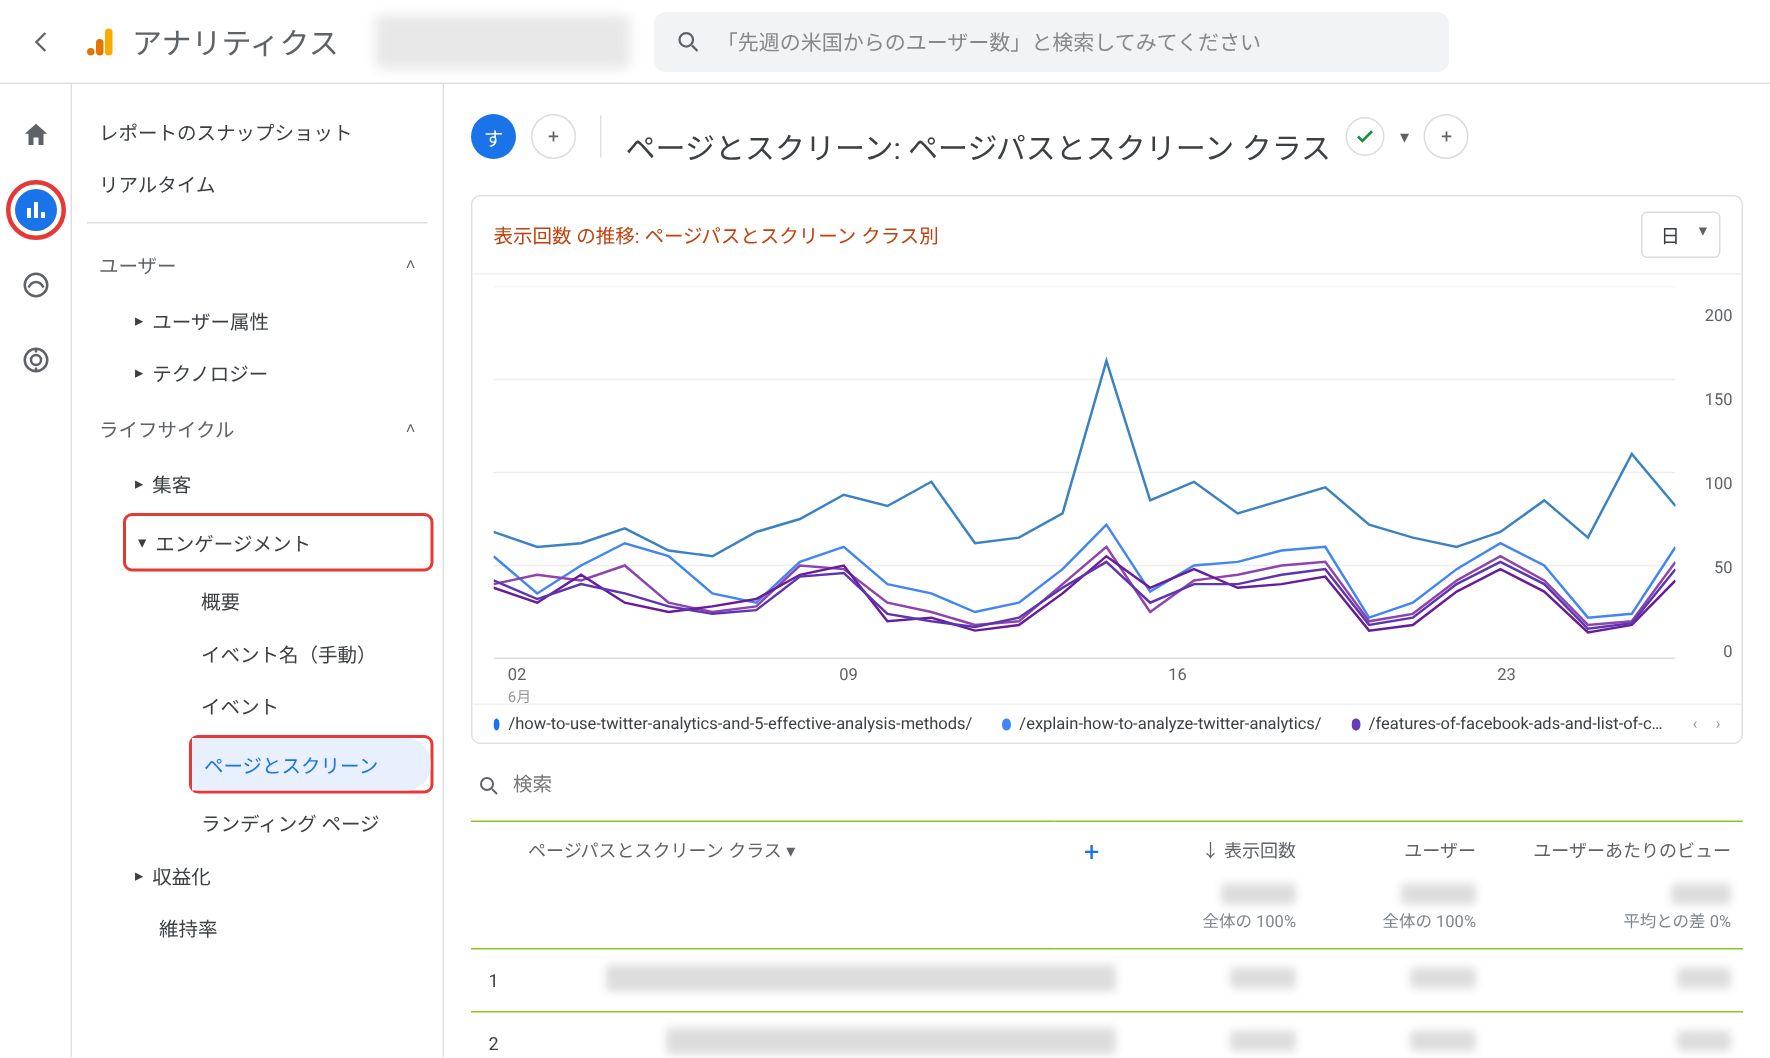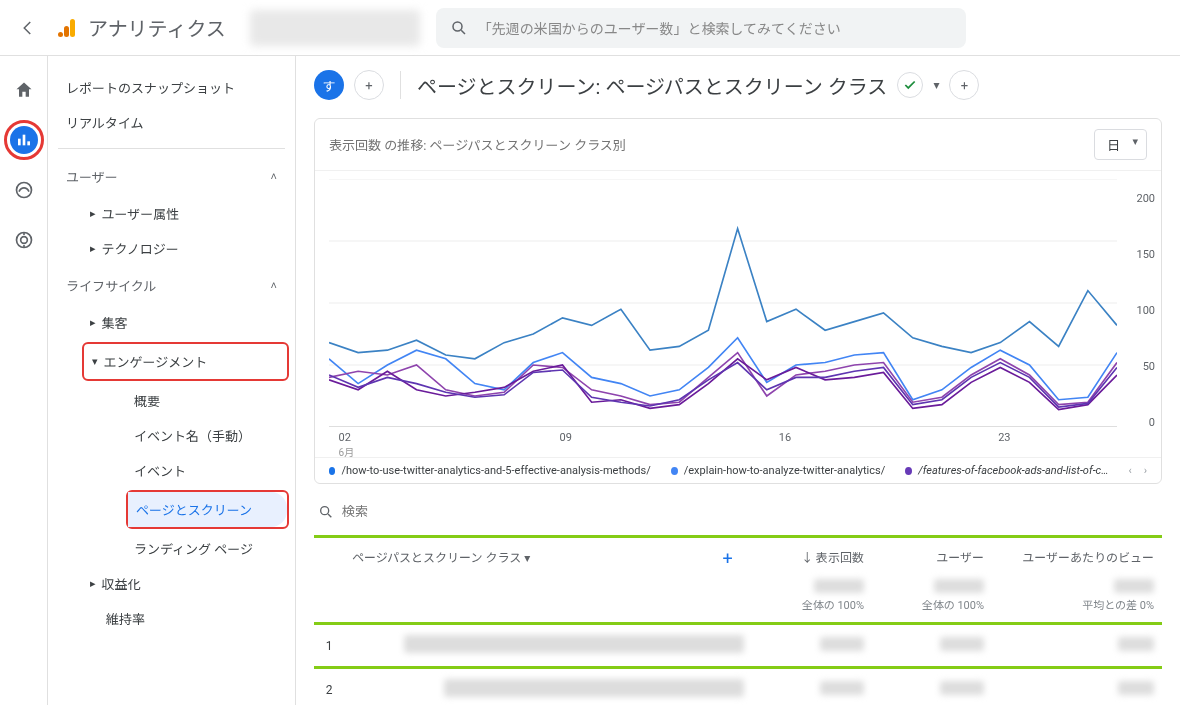--- a/index.html
+++ b/index.html
@@ -39,45 +39,45 @@
 .red-outline { border: 2px solid #e53935; border-radius: 6px; margin: 2px 0; }
 .nav-divider { height: 1px; background: #e0e0e0; margin: 8px 4px; }
 
 
 .main { flex: 1; overflow: auto; padding: 14px 18px 0 18px; }
 .header-row { display: flex; align-items: center; gap: 10px; margin-bottom: 18px; }
 .round-chip { width: 30px; height: 30px; border-radius: 50%; display:flex; align-items:center; justify-content:center; font-size:13px; }
 .chip-blue { background:#1a73e8; color:#fff; }
 .chip-outline { border:1px solid #dadce0; color:#5f6368; background:#fff; cursor:pointer; }
 .vr { width:1px; height:28px; background:#e0e0e0; margin:0 6px; }
-.page-title { font-size: 20px; color:#3c4043; }
+.page-title { font-size: 20px; color:#3c4043;margin-top:13px; }
 .chip-green { width:26px; height:26px; border:1px solid #dadce0; border-radius:50%; display:flex; align-items:center; justify-content:center; color:#1e8e3e; font-weight:bold; cursor:pointer;}
 
 .card { border:1px solid #e0e0e0; border-radius:6px; margin-bottom: 14px; }
 .card-head { display:flex; align-items:center; justify-content:space-between; padding:10px 14px; border-bottom:1px solid #f0f0f0; }
-.card-title { font-size:13px; color:#737373; }
+.card-title { font-size:13px; color:#c2410c; }
 .day-select { border:1px solid #dadce0; border-radius:4px; padding:5px 26px 5px 12px; font-size:13px; color:#3c4043; cursor:pointer; position:relative; }
 .day-select::after { content:"▾"; position:absolute; right:8px; color:#5f6368; font-size:11px;}
 
 .chart-area { position: relative; height: 260px; padding: 8px 44px 4px 14px; }
 .chart-svg { width: 100%; height: 100%; }
 .y-tick { position:absolute; right:6px; font-size:11px; color:#5f6368; }
 .x-labels { display:flex; padding: 0 44px 8px 14px; font-size:11px; color:#5f6368; }
 .x-lab { position:relative; }
 .x-lab .sub { display:block; font-size:10px; color:#999;text-align:right; }
 
 .legend-row { display:flex; align-items:center; gap:20px; padding:6px 14px; font-size:11px; color:#3c4043; border-top:1px solid #f0f0f0;}
 .legend-item { display:flex; align-items:center; gap:6px; white-space:nowrap; overflow:hidden; text-overflow:ellipsis; }
 .legend-dot { width:8px; height:8px; border-radius:50%; }
 .legend-nav { margin-left:auto; display:flex; gap:12px; color:#9aa0a6; }
 
 .table-search { display:flex; align-items:center; gap:8px; padding:0 4px 10px 4px; color:#5f6368; }
 .table-search input { border:none; outline:none; font-size:13px; padding:6px 0; width:200px; background:transparent;}
 .tbl { width:100%; border-collapse: collapse; font-size:12px; }
-.tbl th, .tbl td { padding:10px 8px; border-top:3px solid #84cc16; text-align:right; color:#3c4043; }
+.tbl th, .tbl td { padding:10px 8px; border-top:1px solid #84cc16; text-align:right; color:#3c4043; }
 .tbl th:first-child, .tbl td:first-child { text-align:left; }
 .tbl th { font-weight:400; color:#5f6368; vertical-align:top;}
 .th-main { text-align:left !important; }
 .th-with-arrow::before { content:"↓ "; }
 .sub-row td { border-top:none; font-size:11px; color:#80868b; padding-top:0;}
 .cell-blur { display:inline-block; height:14px; background:#ddd; border-radius:3px; filter:blur(3px); }
 .num-col { width:120px; }
 .plus-icon { color:#1a73e8; font-size:18px; font-weight:400; cursor:pointer;}
 .row-idx { width:30px; text-align:center !important; color:#5f6368;}
 </style>
@@ -244,21 +244,21 @@
 
       <div class="legend-row">
         <div class="legend-item">
             <span class="legend-dot" id="ld0" style="background: rgb(26, 115, 232);"></span>
             <span>/how-to-use-twitter-analytics-and-5-effective-analysis-methods/</span>
           </div>
         <div class="legend-item">
             <span class="legend-dot" id="ld1" style="background: rgb(66, 133, 244);"></span>
             <span>/explain-how-to-analyze-twitter-analytics/</span>
           </div>
-        <div class="legend-item" style="max-width:260px;font-style:italic;">
+        <div class="legend-item" style="max-width:260px;">
             <span class="legend-dot" id="ld2" style="background: rgb(103, 58, 183);"></span>
             <span>/features-of-facebook-ads-and-list-of-c…</span>
           </div>
         <div class="legend-nav">
           <span>‹</span>
           <span>›</span>
         </div>
       </div>
     </div>
 

